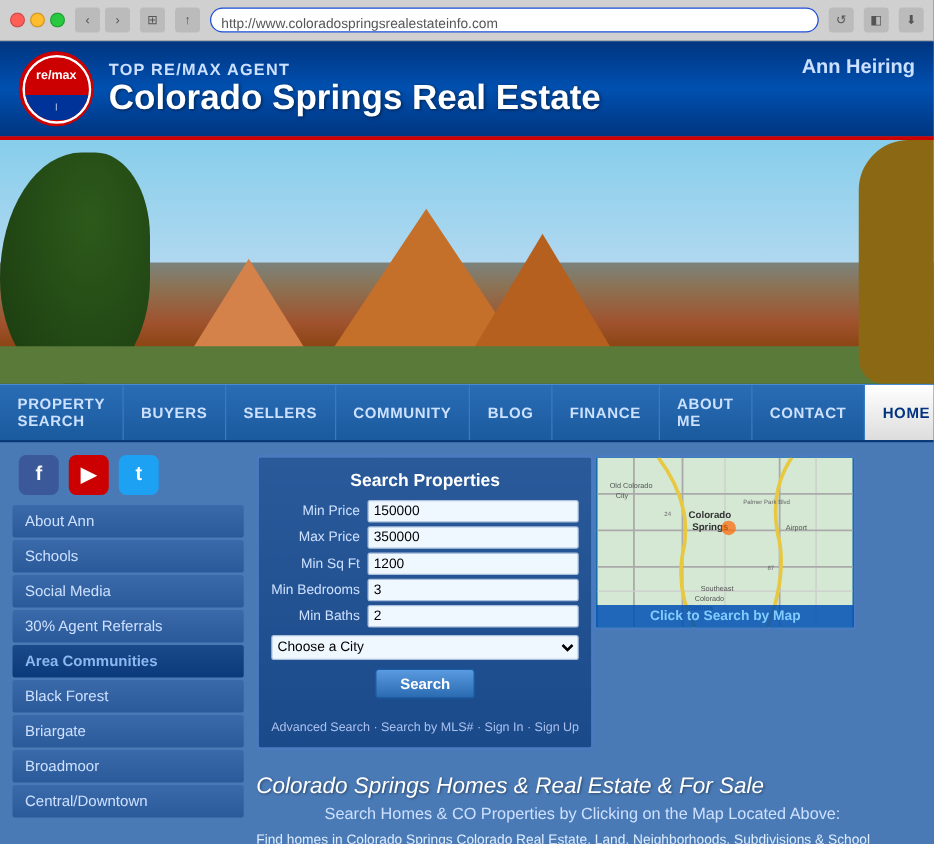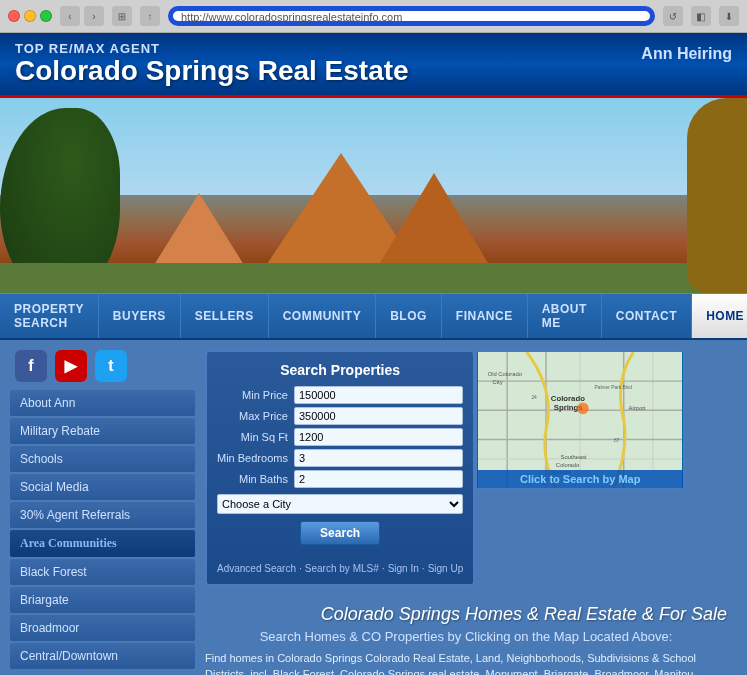--- a/index.html
+++ b/index.html
@@ -40,23 +40,23 @@
       width: 20px; height: 20px;
       background: #bbb;
       border-radius: 3px;
       display: flex; align-items: center; justify-content: center;
       font-size: 10px; color: #555;
     }
     .browser-address {
       flex: 1;
       height: 20px;
       background: white;
-      border: 5px solid #1d4ed8;
+      border: 1px solid #1d4ed8;
       border-radius: 10px;
-      display: flex; align-items: flex-start;
+      display: flex; align-items: flex-end;
       padding: 0 8px;
       font-size: 11px;
       color: #555;
     }
     .browser-icon-btn {
       width: 20px; height: 20px;
       background: #bbb;
       border-radius: 3px;
       display: flex; align-items: center; justify-content: center;
       font-size: 10px; color: #555;
@@ -288,21 +288,20 @@
       padding: 6px 10px;
       margin-bottom: 2px;
       background: linear-gradient(180deg, #1a4a8a, #0a3a7a);
       color: #8ab8f0;
       font-size: 12px;
       font-weight: bold;
       border: none;
       cursor: pointer;
       text-align: left;
       border-radius: 2px;
-      font-family: Liberation Serif, serif;
     }
 
     
     .main-content {
       flex: 1;
       padding: 0 10px;
     }
 
     
     .search-panel {
@@ -399,21 +398,21 @@
       font-weight: bold;
       padding: 3px;
       cursor: pointer;
     }
     .map-label span { color: #80ccff; }
 
     
     .page-title {
       color: white;
       font-size: 18px;
-      text-align: right;
+      text-align: left;
       margin: 8px 0 4px;
       font-style: italic;
       text-shadow: 1px 1px 2px rgba(0,0,0,0.4);
     }
     .page-subtitle {
       color: #cde0ff;
       font-size: 13px;
       text-align: center;
       margin-bottom: 6px;
     }
@@ -448,20 +447,30 @@
     <span>http://www.coloradospringsrealestateinfo.com</span>
   </div>
   <div class="browser-icon-btn">↺</div>
   <div class="browser-icon-btn">◧</div>
   <div class="browser-icon-btn">⬇</div>
 </div>
 
 <div class="website">
 
   <div class="header">
+    <div class="remax-logo">
+      <div class="remax-balloon">
+        <div class="balloon-top">
+          <span>re/max</span>
+        </div>
+        <div class="balloon-bottom">
+          <span style="font-size:6px; color:white;">|</span>
+        </div>
+      </div>
+    </div>
     <div class="header-text">
       <div class="header-subtitle">Top Re/Max Agent</div>
       <div class="header-title">Colorado Springs Real Estate</div>
     </div>
     <div class="header-agent">Ann Heiring</div>
   </div>
 
   <div class="hero">
     <div class="hero-sky"></div>
     <div class="hero-tree-left"></div>
@@ -489,21 +498,20 @@
 
   <div class="content-area">
 
     <div class="sidebar">
       <div class="social-icons">
         <div class="social-icon social-fb">f</div>
         <div class="social-icon social-yt">▶</div>
         <div class="social-icon social-tw">t</div>
       </div>
       <button class="sidebar-btn">About Ann</button>
-      <button class="sidebar-btn">Military Rebate</button>
       <button class="sidebar-btn">Schools</button>
       <button class="sidebar-btn">Social Media</button>
       <button class="sidebar-btn">30% Agent Referrals</button>
       <button class="sidebar-section-header">Area Communities</button>
       <button class="sidebar-btn">Black Forest</button>
       <button class="sidebar-btn">Briargate</button>
       <button class="sidebar-btn">Broadmoor</button>
       <button class="sidebar-btn">Central/Downtown</button>
 
     </div>

